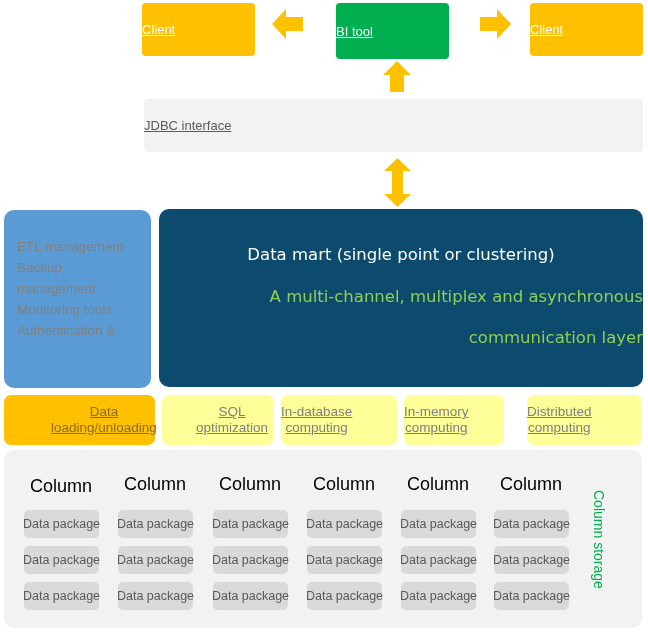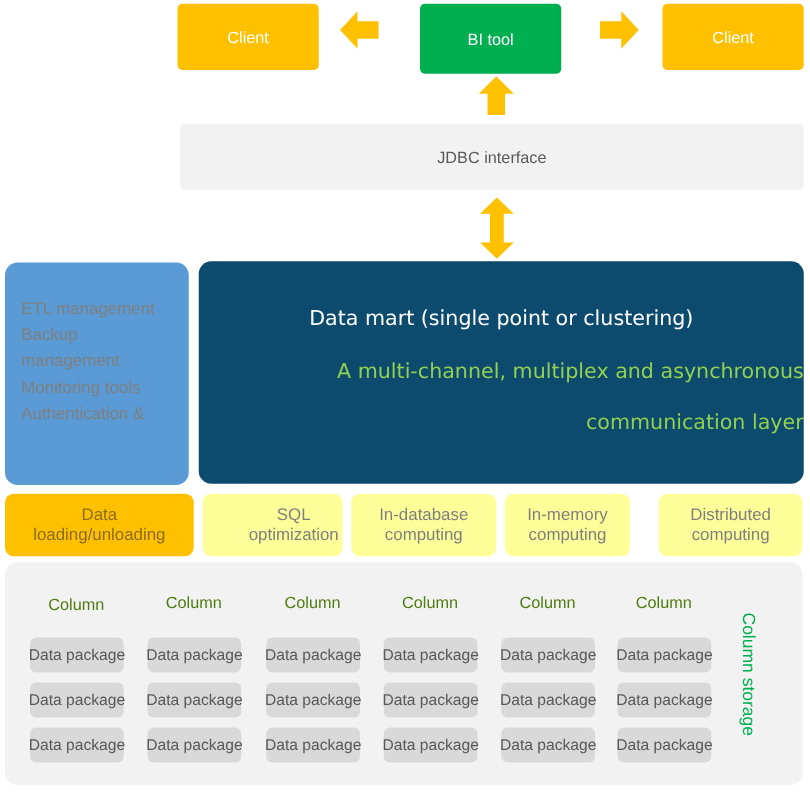--- a/index.html
+++ b/index.html
@@ -1,32 +1,32 @@
 <!DOCTYPE html>
 <html><head>
 <meta charset="utf-8">
 <style>
   html, body { margin:0; padding:0; background:#ffffff; }
   body { width:648px; height:635px; position:relative; overflow:hidden;
          font-family:"Liberation Sans", sans-serif; }
   .abs { position:absolute; box-sizing:border-box; }
-  .box { display:flex; align-items:center; justify-content:center; text-align:center; border-radius:4px; }
+  .box { display:flex; align-items:center; text-align:center; border-radius:4px;text-decoration:underline; }
   .client { background:#ffc000; color:#ffffff; font-size:13px; }
   .bi { background:#00b050; color:#ffffff; font-size:13px; }
   .jdbc { background:#f2f2f2; color:#595959; font-size:13px; }
   .arrow svg { display:block; }
   .mgmt { background:#5b9bd5; border-radius:10px; color:#7f7f7f; font-size:13.5px; line-height:21px; padding:26px 12px 0 13px; }
   .mart { background:#0c4a6e; border-radius:10px; color:#fff; text-align:center; }
   .mart .title { font-family:"DejaVu Sans", sans-serif; font-size:16.5px; margin-top:36px; color:#ffffff; }
   .mart .sub { font-family:"DejaVu Sans", sans-serif; font-size:16.5px; color:#92d050; line-height:41px; margin-top:12px;text-align:right; }
   .feat { border-radius:7px; font-size:13.5px; color:#7f7f7f; line-height:16px; }
   .feat.orange { background:#ffc000; color:#8c6d1f; }
   .feat.yellow { background:#ffff99; color:#7f7f7f; }
   .storage { background:#f2f2f2; border-radius:10px; }
-  .col-h { font-size:13px; color:#4d7c0f; text-align:center; width:80px; }
+  .col-h { font-size:18px; color:#000000; text-align:center; width:80px; }
   .pkg { background:#d9d9d9; border-radius:5px; font-size:12.5px; color:#595959; width:75px; height:28px; display:flex; align-items:center; justify-content:center; white-space:nowrap;text-align:right; }
   .vert { color:#00b050; font-size:14px; writing-mode:vertical-rl; white-space:nowrap; }
 </style>
 </head>
 <body>
 
 <div class="abs box client" style="left:142px;top:3px;width:113px;height:53px;">
   <span>Client</span>
 </div>
 
@@ -75,21 +75,21 @@
 </div>
 
 <div class="abs mart" style="left:159px;top:209px;width:484px;height:178px;">
   <div class="title">Data mart (single point or clustering)</div>
   <div class="sub">
     <div>A multi-channel, multiplex and asynchronous</div>
     <div>communication layer</div>
   </div>
 </div>
 
-<div class="abs box feat orange" style="left:4px;top:395px;width:151px;height:50px;">
+<div class="abs box feat orange" style="left:4px;top:395px;width:151px;height:50px;padding-left:47px;">
   <div>
       <div>Data</div>
       <div>loading/unloading</div>
     </div>
 </div>
 <div class="abs box feat yellow" style="left:162px;top:395px;width:112px;height:50px;padding-left:34px;">
   <div>
       <div>SQL</div>
       <div>optimization</div>
     </div>

